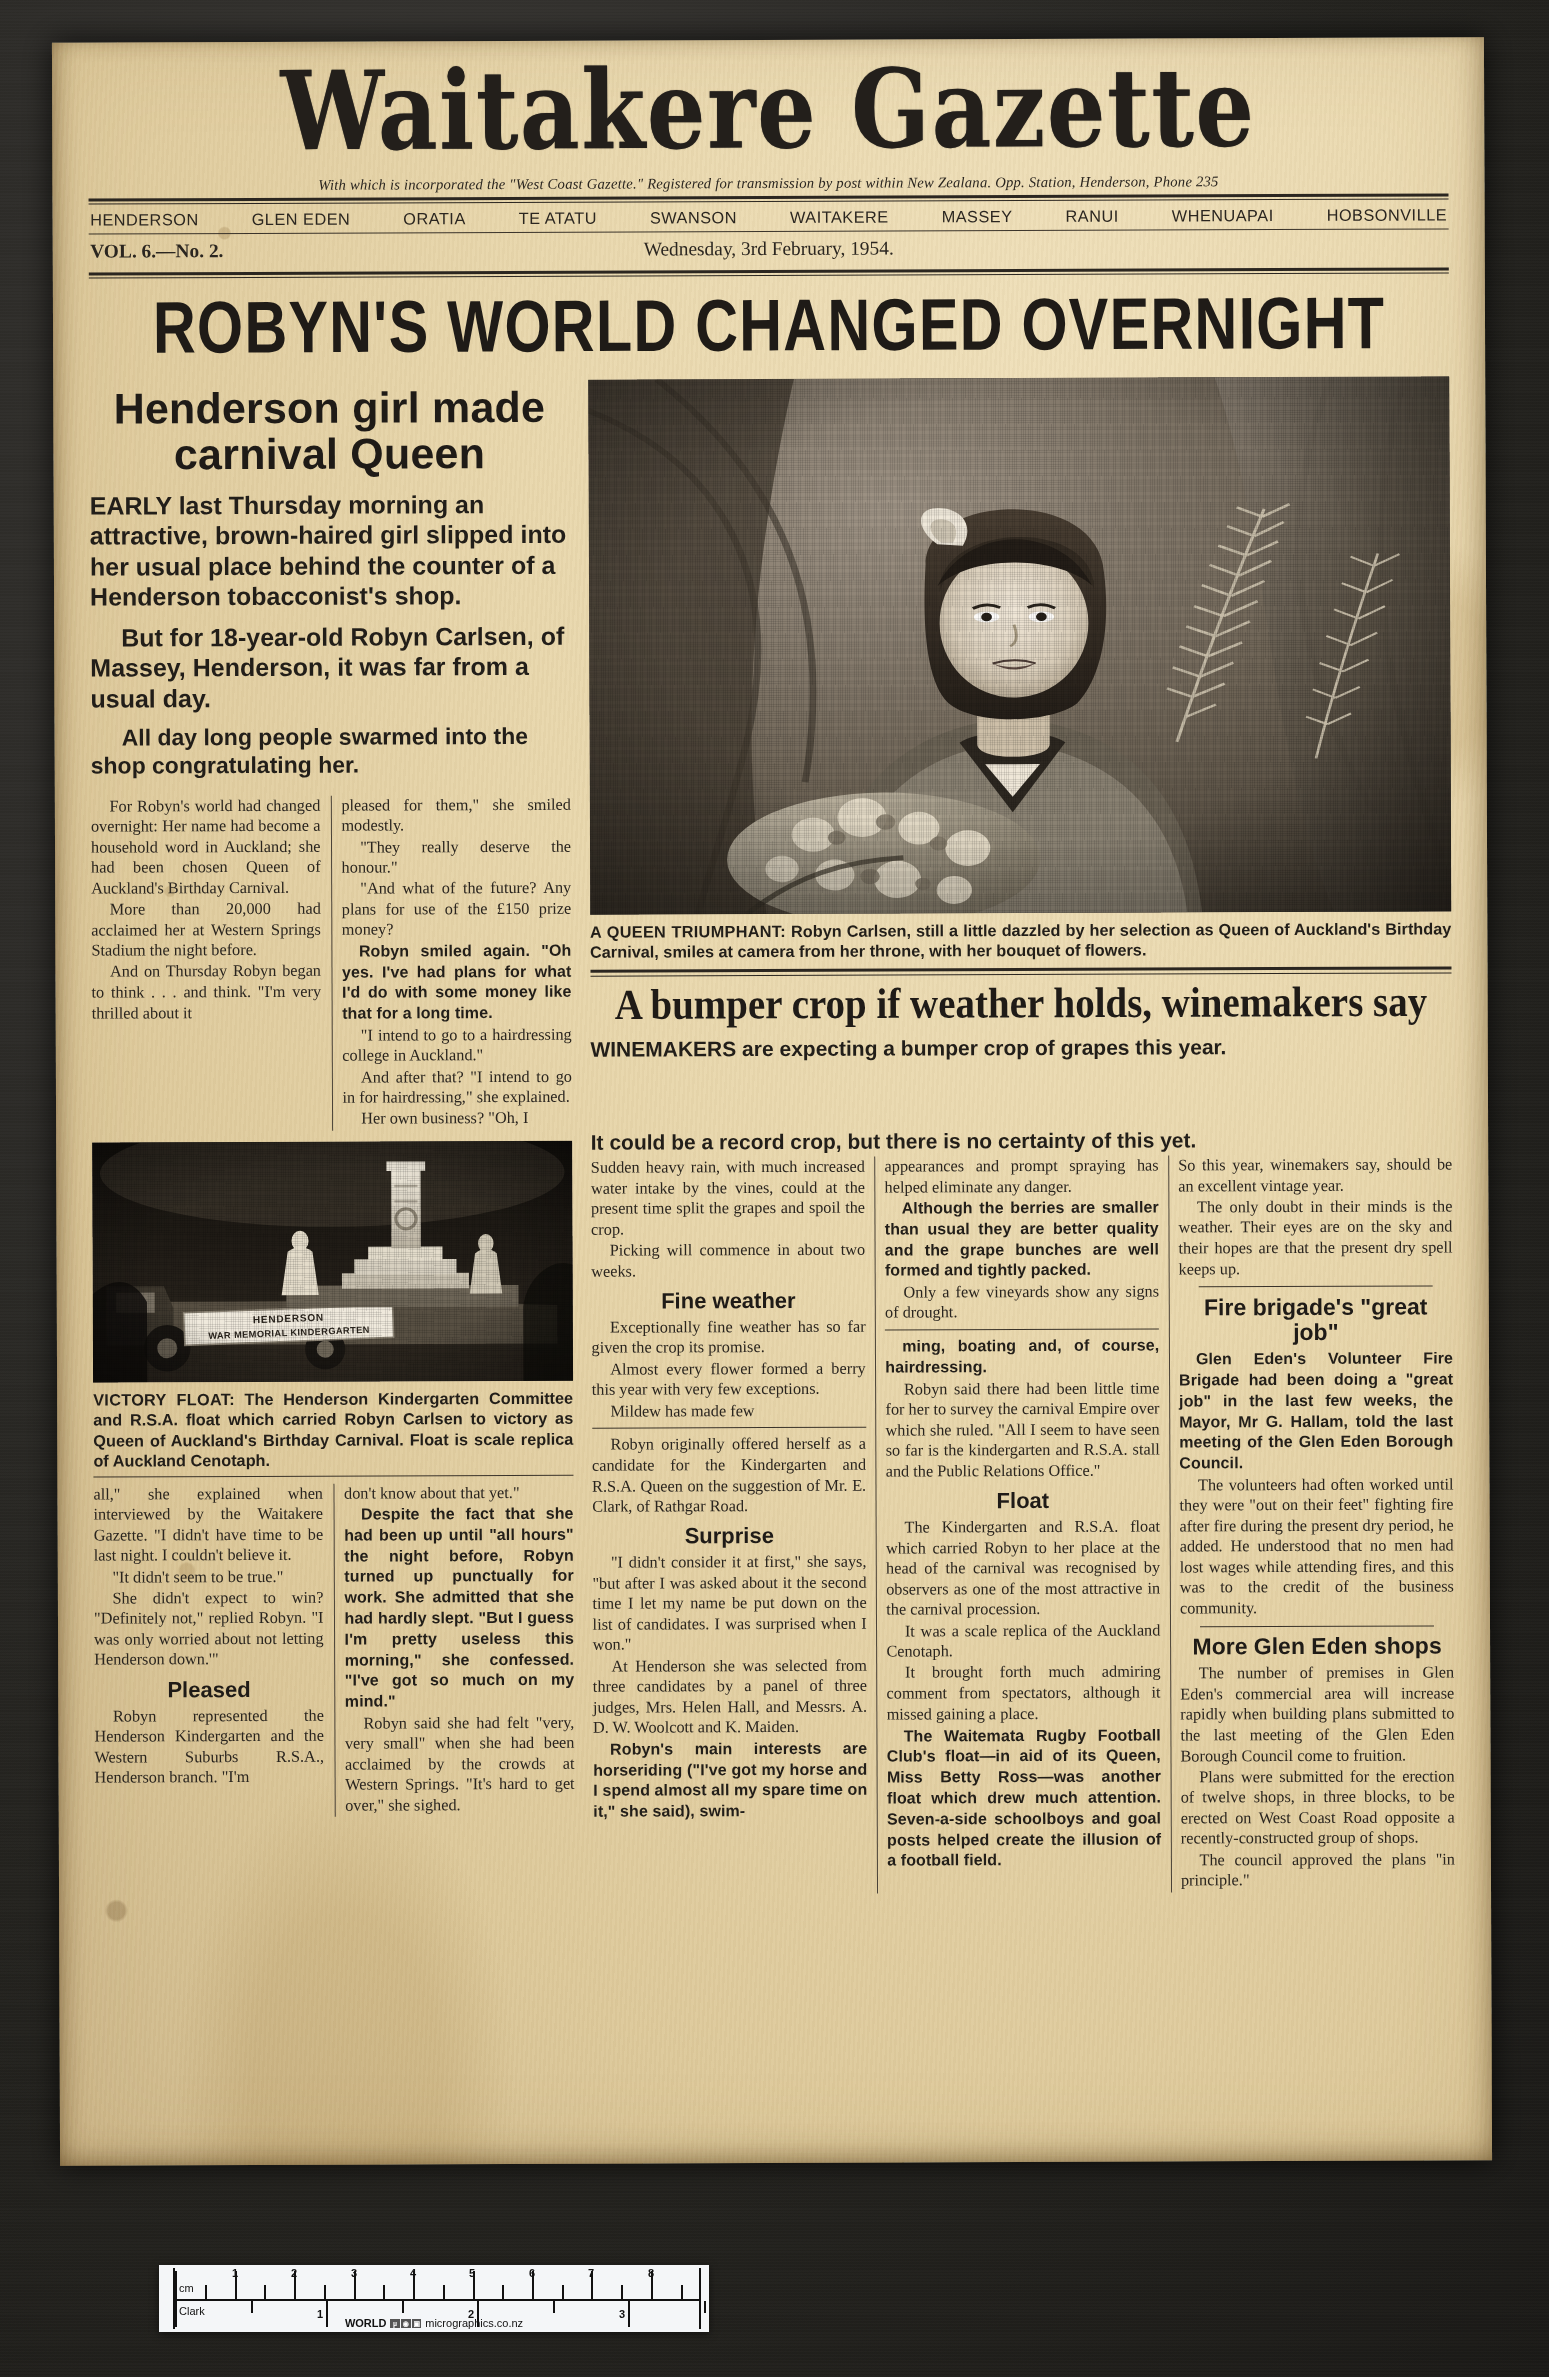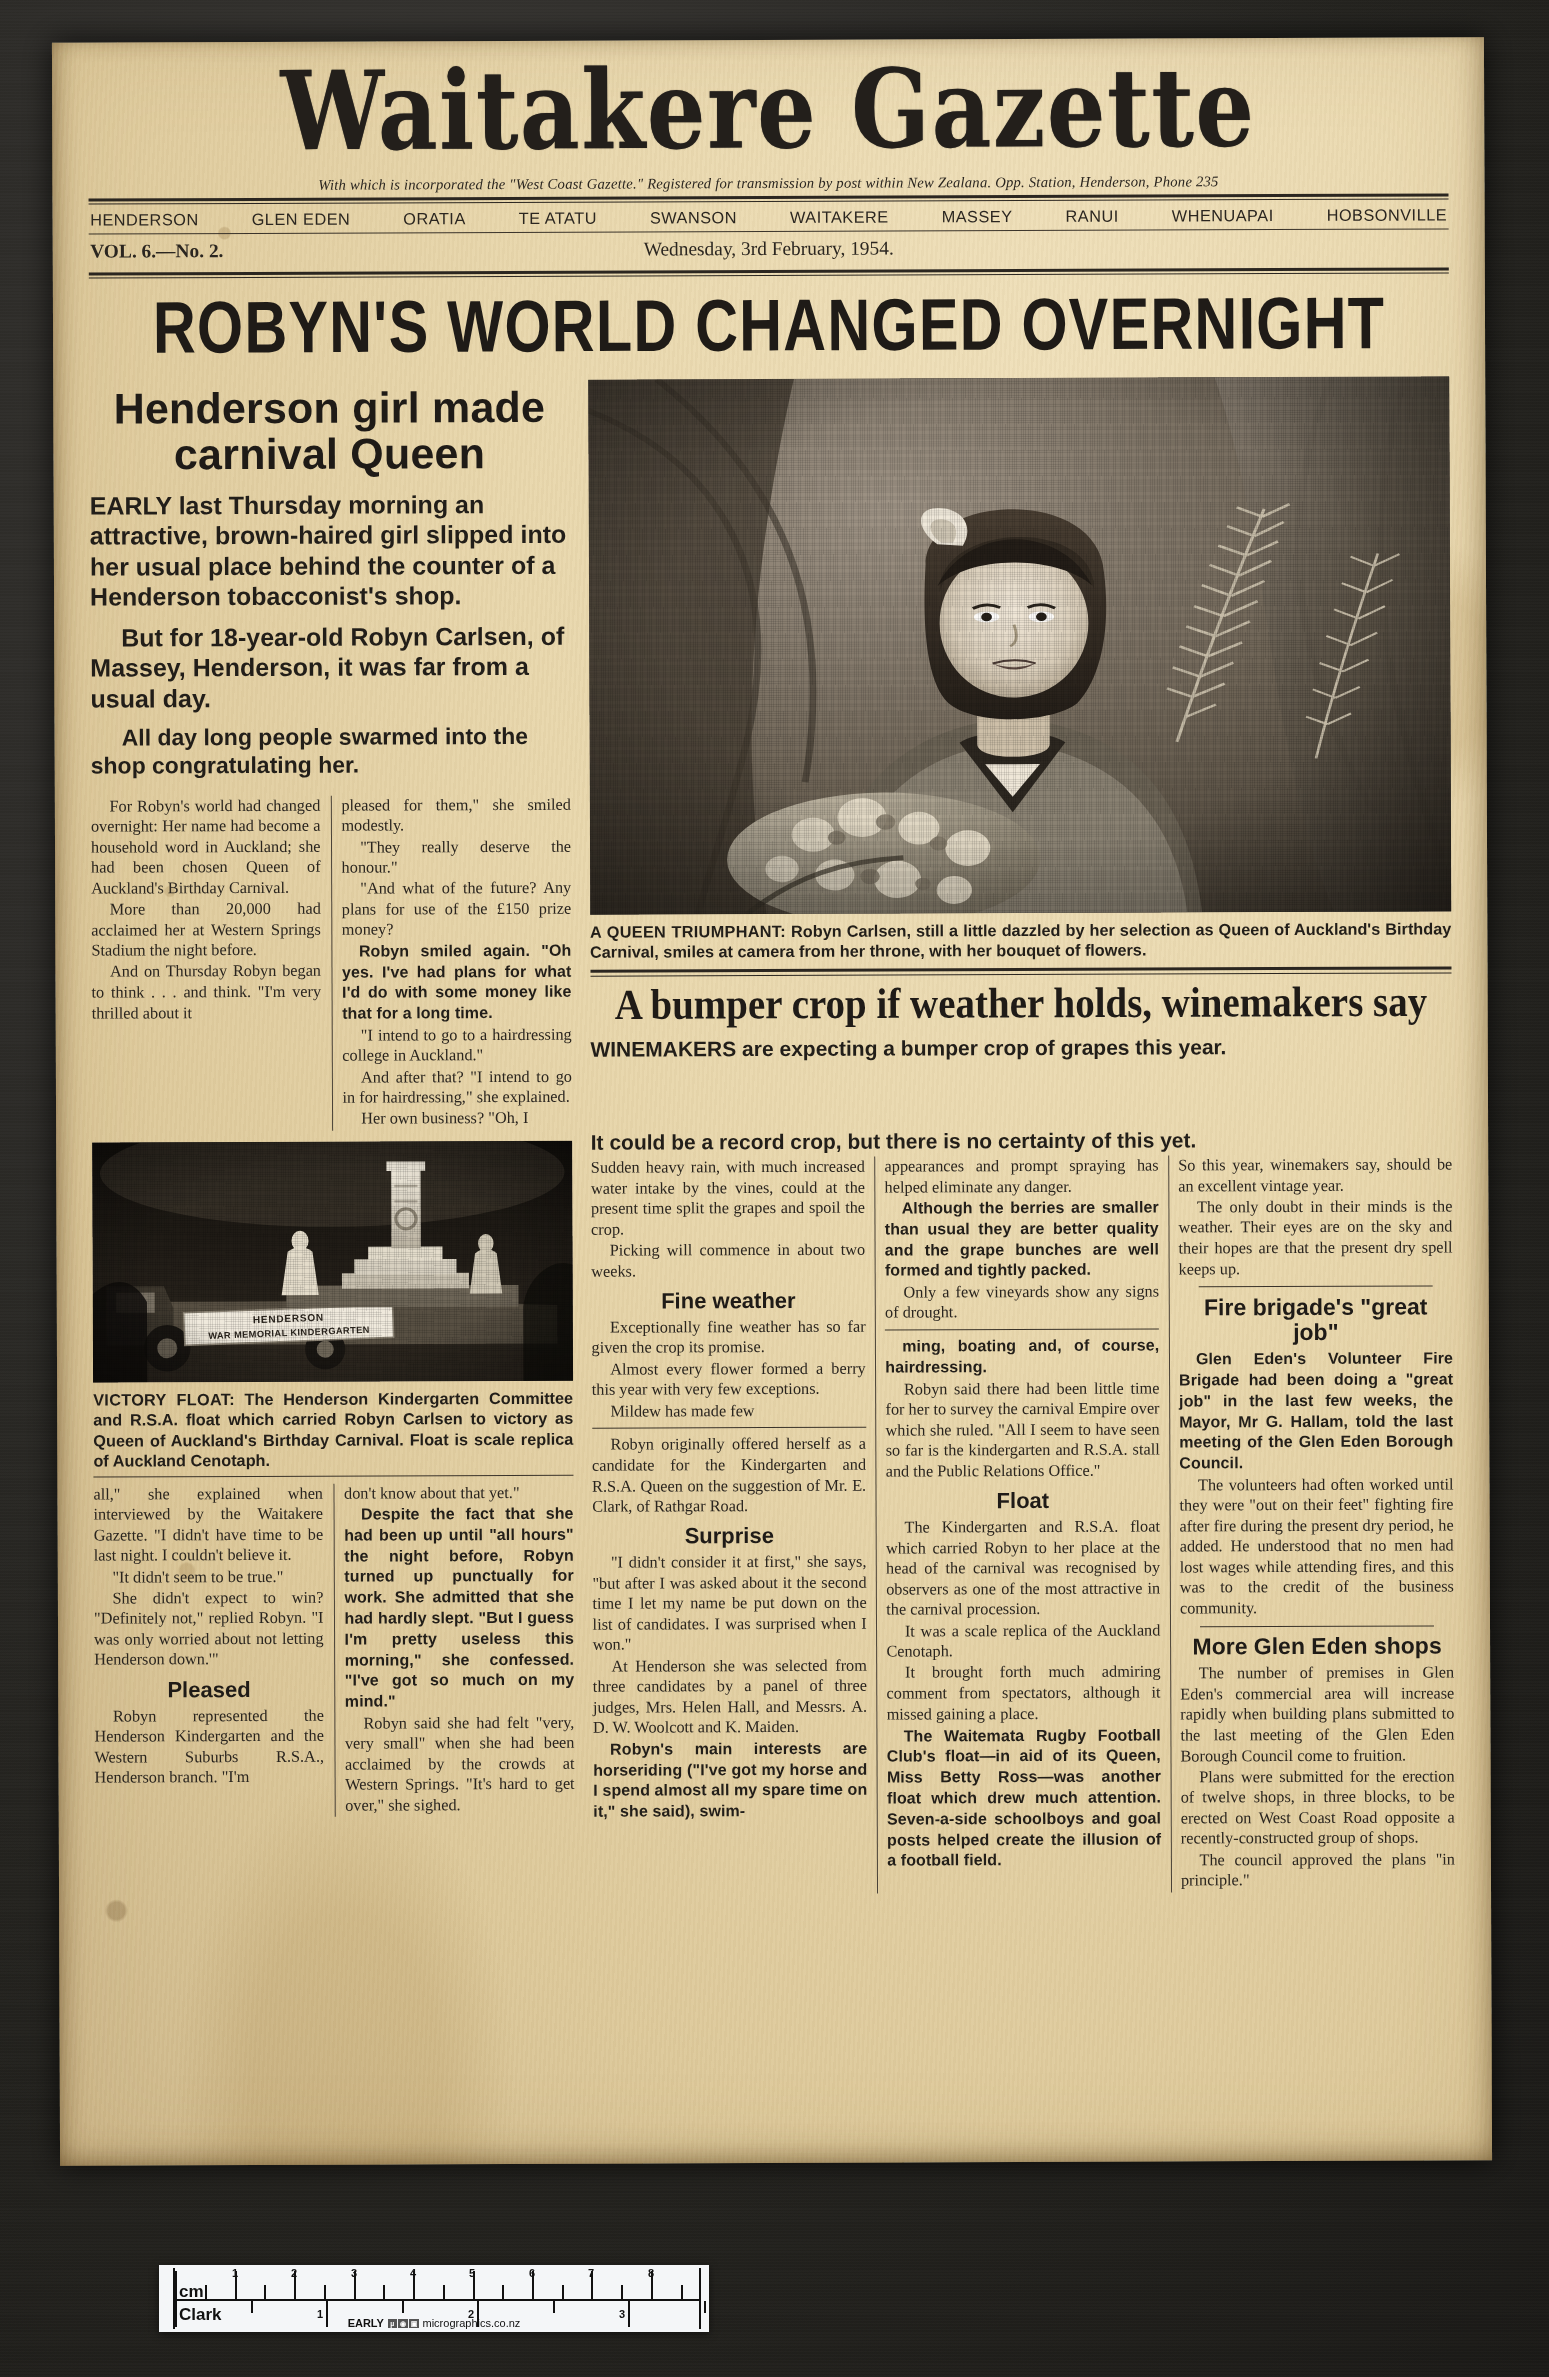--- a/index.html
+++ b/index.html
@@ -128,21 +128,21 @@
   .threecol > div:last-child{padding-right:0;}
 
   
   #ruler{position:absolute;left:159px;top:2265px;width:550px;height:67px;
      background:#f4f6f8;box-shadow:0 2.3px 7.7px rgba(0,0,0,.5);}
   #ruler .rwrap{position:absolute;inset:0;}
   #ruler .vline{position:absolute;top:3.1px;bottom:3.1px;left:14px;width:2.3px;background:#111;}
   #ruler .vline2{position:absolute;top:3.1px;bottom:3.1px;right:7.7px;width:2.3px;background:#111;}
   #ruler .hline{position:absolute;left:14px;right:7.7px;top:34px;height:1.5px;background:#111;}
   #ruler .lab{position:absolute;font-family:"Liberation Sans",sans-serif;
-     font-size:17px;font-weight:700;color:#111;}
+     font-size:11px;font-weight:400;color:#111;}
   #ruler .cmlab{left:20px;top:17px;}
   #ruler .inlab{left:20px;top:40px;}
   #ruler .tick{position:absolute;background:#111;width:1.5px;}
   #ruler .num{position:absolute;font-family:"Liberation Sans",sans-serif;
      font-size:11px;font-weight:700;color:#111;}
   #ruler .brand{position:absolute;left:0;right:0;bottom:3.1px;text-align:center;
      font-family:"Liberation Sans",sans-serif;font-size:11px;font-weight:700;color:#111;}
   #ruler .brand .sq{display:inline-block;width:9.3px;height:9.3px;background:#555;color:#fff;
      font-size:7px;line-height:9.3px;text-align:center;margin:0 0.8px;vertical-align:0.8px;}
   #ruler .brand .url{font-weight:400;}
@@ -551,19 +551,19 @@
         <div class="num" style="left: 158px; top: 43px;">1</div>
         <div class="tick" style="left: 243px; top: 36px; height: 12.4px;"></div>
         <div class="tick" style="left: 318px; top: 36px; height: 26px;"></div>
         <div class="num" style="left: 309px; top: 43px;">2</div>
         <div class="tick" style="left: 394px; top: 36px; height: 12.4px;"></div>
         <div class="tick" style="left: 469px; top: 36px; height: 26px;"></div>
         <div class="num" style="left: 460px; top: 43px;">3</div>
         <div class="tick" style="left: 545px; top: 36px; height: 12.4px;"></div>
       </div>
     <div class="brand">
-      <span>EARLY</span>
+      <span>WORLD</span>
       <span class="sq">µ</span><span class="sq">◉</span><span class="sq">▣</span>
       <span class="url">micrographics.co.nz</span>
     </div>
   </div>
 </div>
 
 
 </body></html>

